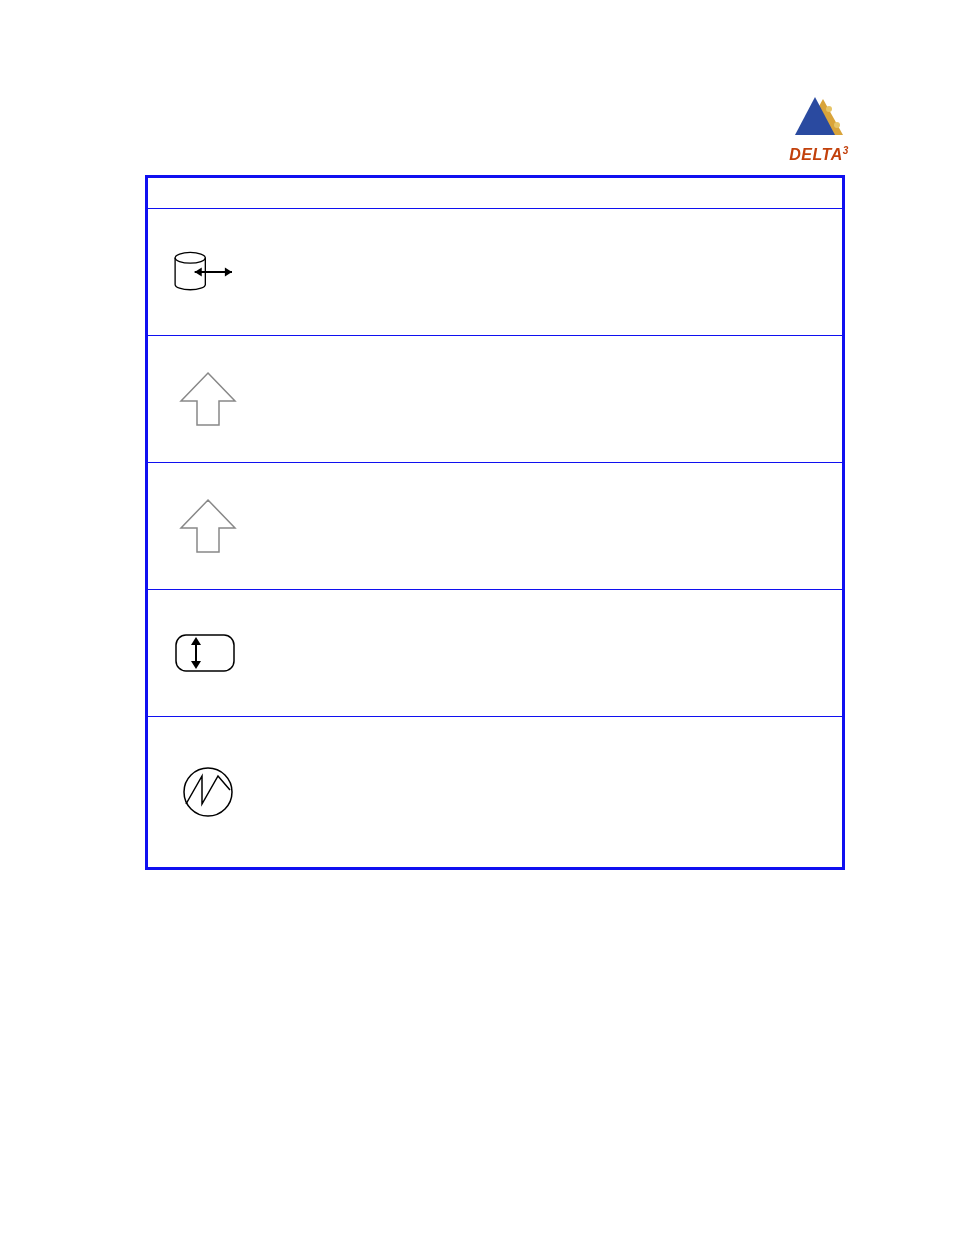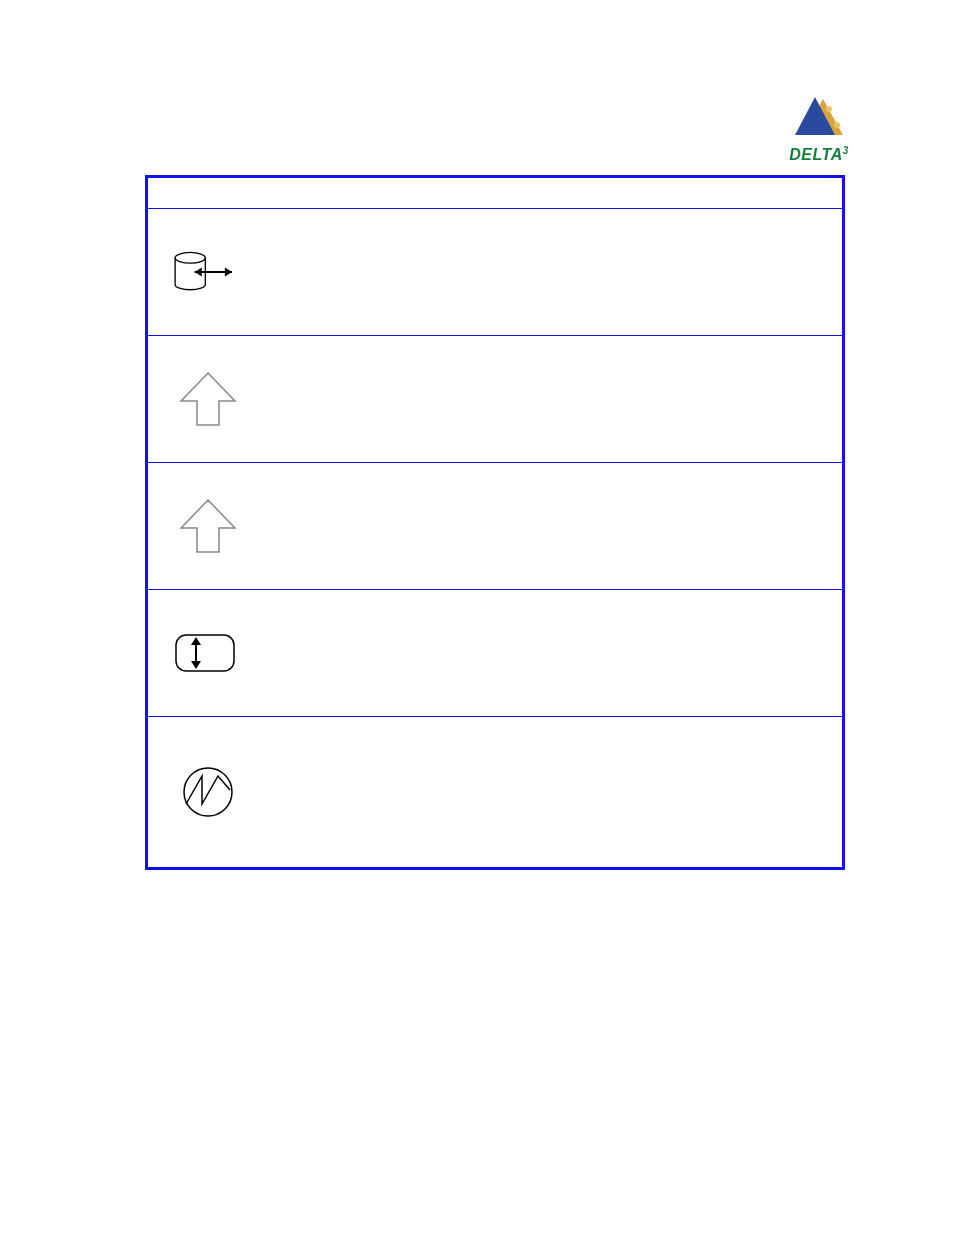--- a/index.html
+++ b/index.html
@@ -21,21 +21,21 @@
     right: 95px;
     width: 80px;
     text-align: center;
   }
   .logo svg { display: block; margin: 0 auto; }
   .logo-text {
     font-family: Arial, Helvetica, sans-serif;
     font-weight: 700;
     font-style: italic;
     font-size: 16px;
-    color: #15803d;
+    color: #c2410c;
     letter-spacing: 0.5px;
     margin-top: 2px;
     user-select: none;
   }
   .logo-text sup { font-size: 10px; font-style: italic; vertical-align: super; }
   .table-outer {
     position: absolute;
     left: 145px;
     top: 175px;
     width: 700px;

